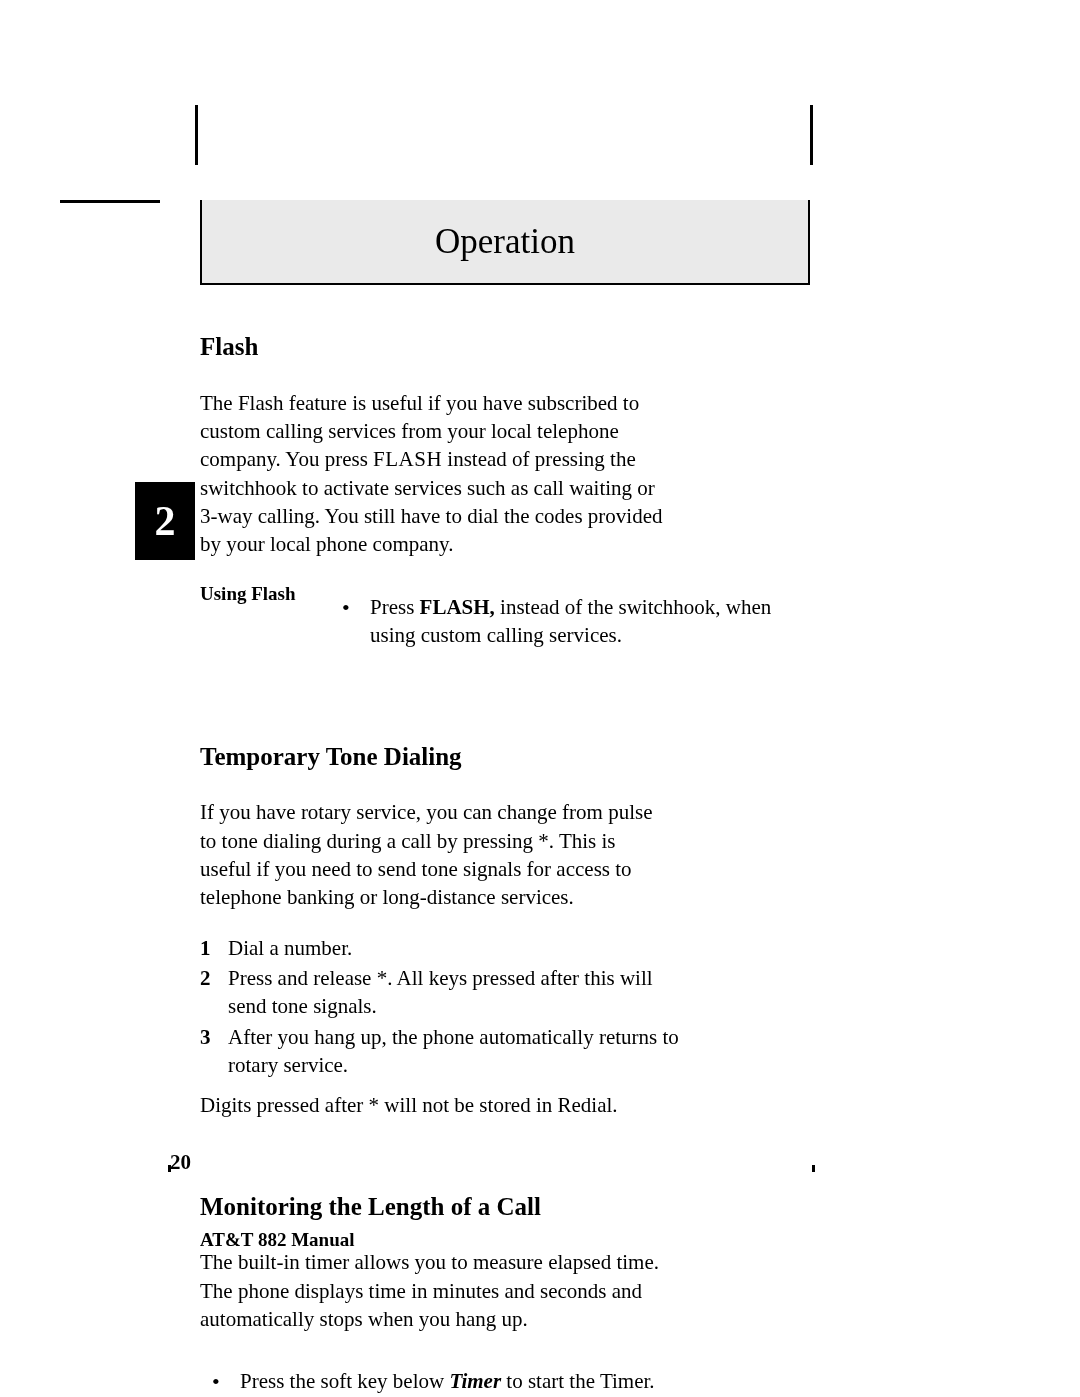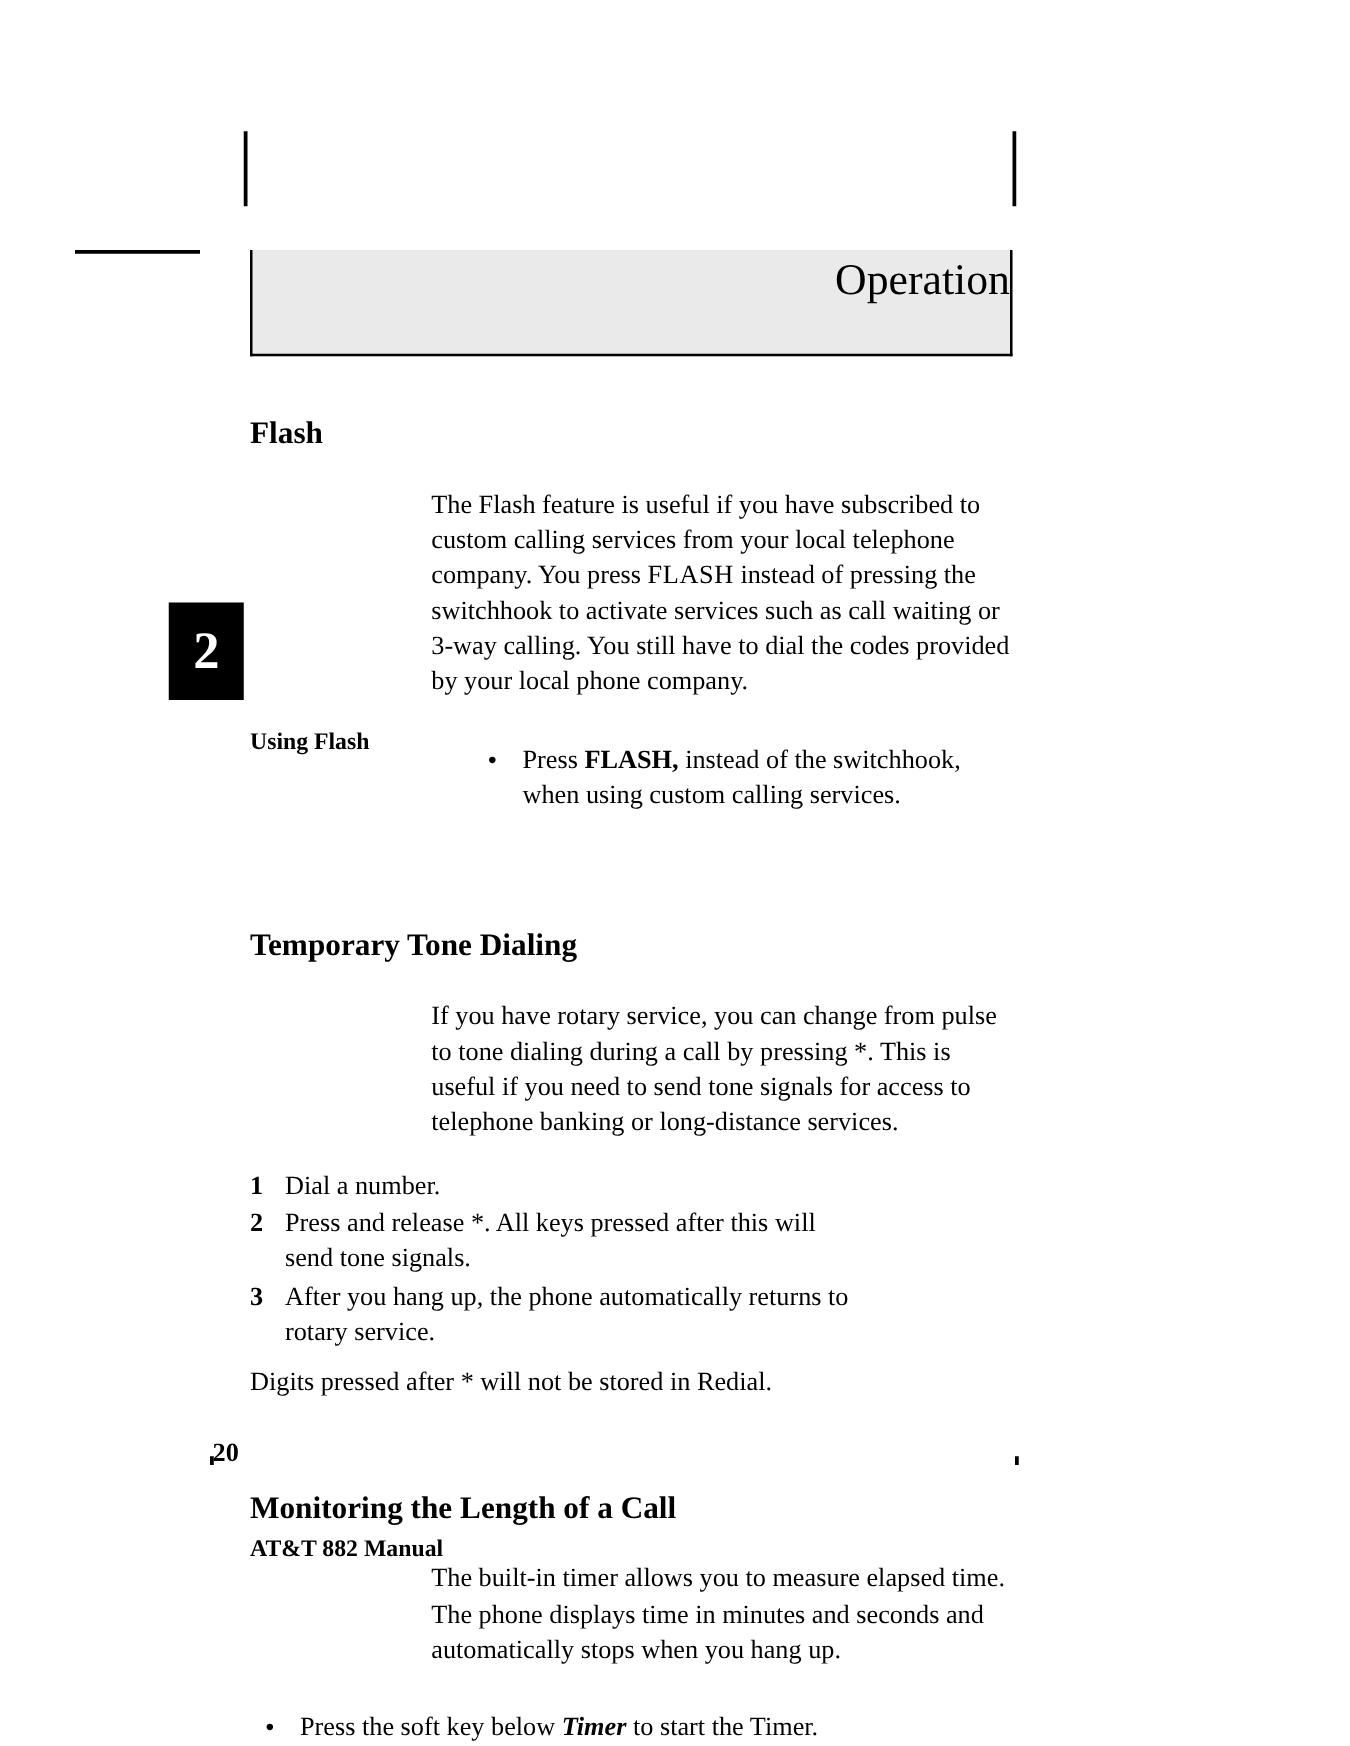--- a/index.html
+++ b/index.html
@@ -7,31 +7,31 @@
 
   
   .crop{position:absolute;background:#000;}
   .crop.tl-h{left:60px;top:200px;width:100px;height:3px;}
   .crop.tl-v{left:195px;top:105px;width:3px;height:60px;}
   .crop.tr-v{left:810px;top:105px;width:3px;height:60px;}
   .crop.bl-1{left:168px;top:1165px;width:3px;height:7px;}
   .crop.br-1{left:812px;top:1165px;width:3px;height:7px;}
 
   
-  .titlebox{position:absolute;left:200px;top:200px;width:610px;height:85px;border:2px solid #000;border-top:none;background:#eaeaea;text-align:right;font-size:35px;box-sizing:border-box;}
+  .titlebox{position:absolute;left:200px;top:200px;width:610px;height:85px;border:2px solid #000;border-top:none;background:#eaeaea;text-align:center;font-size:35px;padding-top:18px;box-sizing:border-box;}
 
   
   .chapter-tab{position:absolute;left:135px;top:482px;width:60px;height:78px;background:#000;color:#fff;font-family:Georgia,"Times New Roman",serif;font-size:42px;font-weight:bold;display:flex;align-items:center;justify-content:center;}
 
   .page-area{position:absolute;left:200px;top:330px;width:610px;}
   .section-title{font-size:25px;font-weight:bold;margin:0 0 25px 0;}
-  .body-indent{margin-left:145px;width:465px;}
+  .body-indent{width:465px;}
   .body-text{margin:0 0 22px 0;}
 
-  .row{display:flex;align-items:flex-start;margin-bottom:25px;gap:48px;}
+  .row{display:flex;align-items:flex-start;margin-bottom:25px;}
   .sidelabel{width:130px;font-weight:bold;font-family:"Times New Roman",serif;font-size:19px;flex:none;}
   .content{width:480px;}
 
   ul.bullets{list-style:none;margin:12px;padding:0;}
   ul.bullets>li{position:relative;padding-left:28px;margin-bottom:20px;}
   ul.bullets>li::before{content:"\2022";position:absolute;left:0;top:0;font-size:22px;}
 
   ol.steps{list-style:none;margin:0;padding:0;counter-reset:s;}
   ol.steps>li{position:relative;padding-left:28px;margin-bottom:2px;counter-increment:s;}
   ol.steps>li::before{content:counter(s);position:absolute;left:0;top:0;font-weight:bold;font-family:"Times New Roman",serif;}

